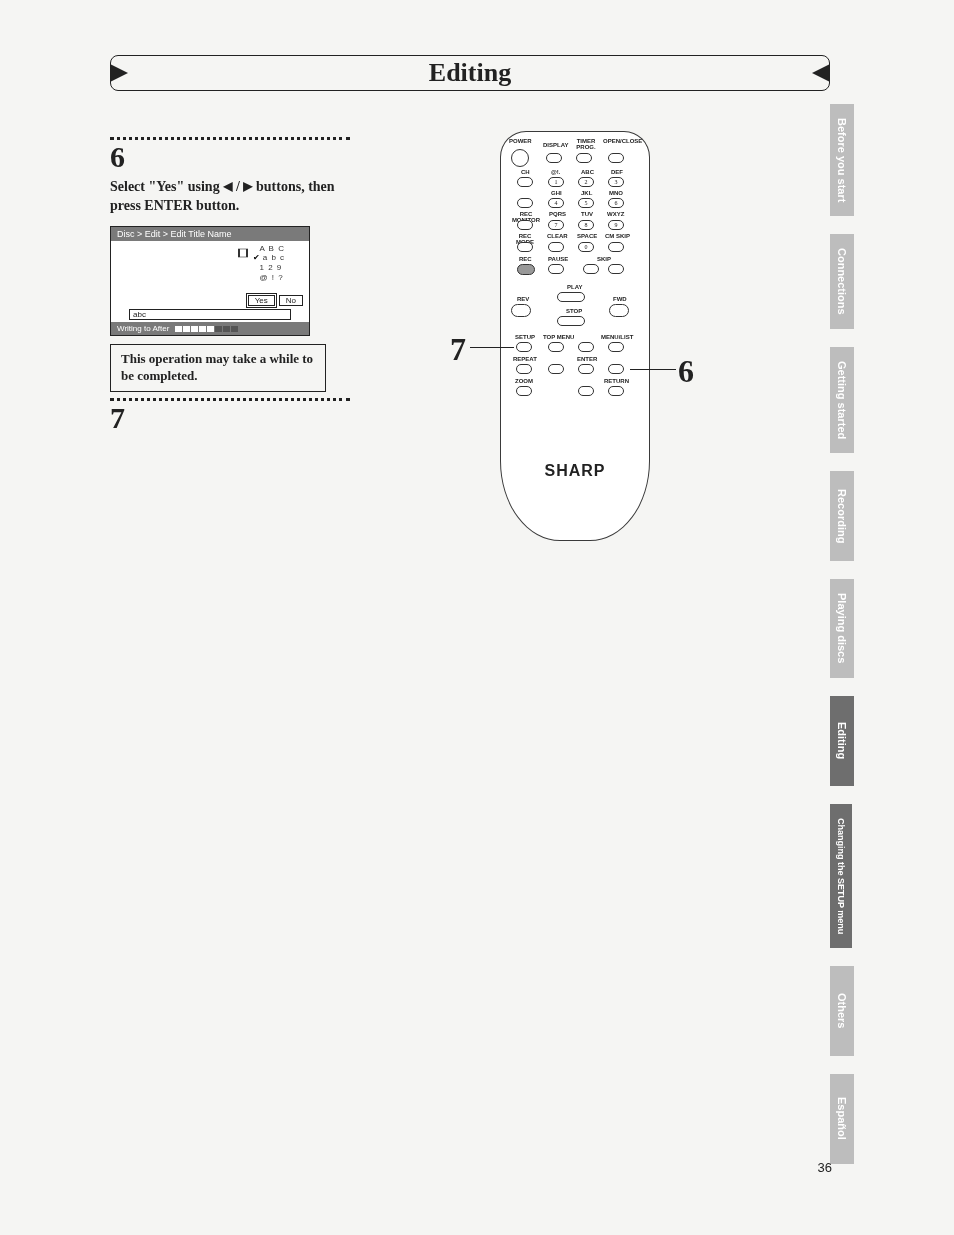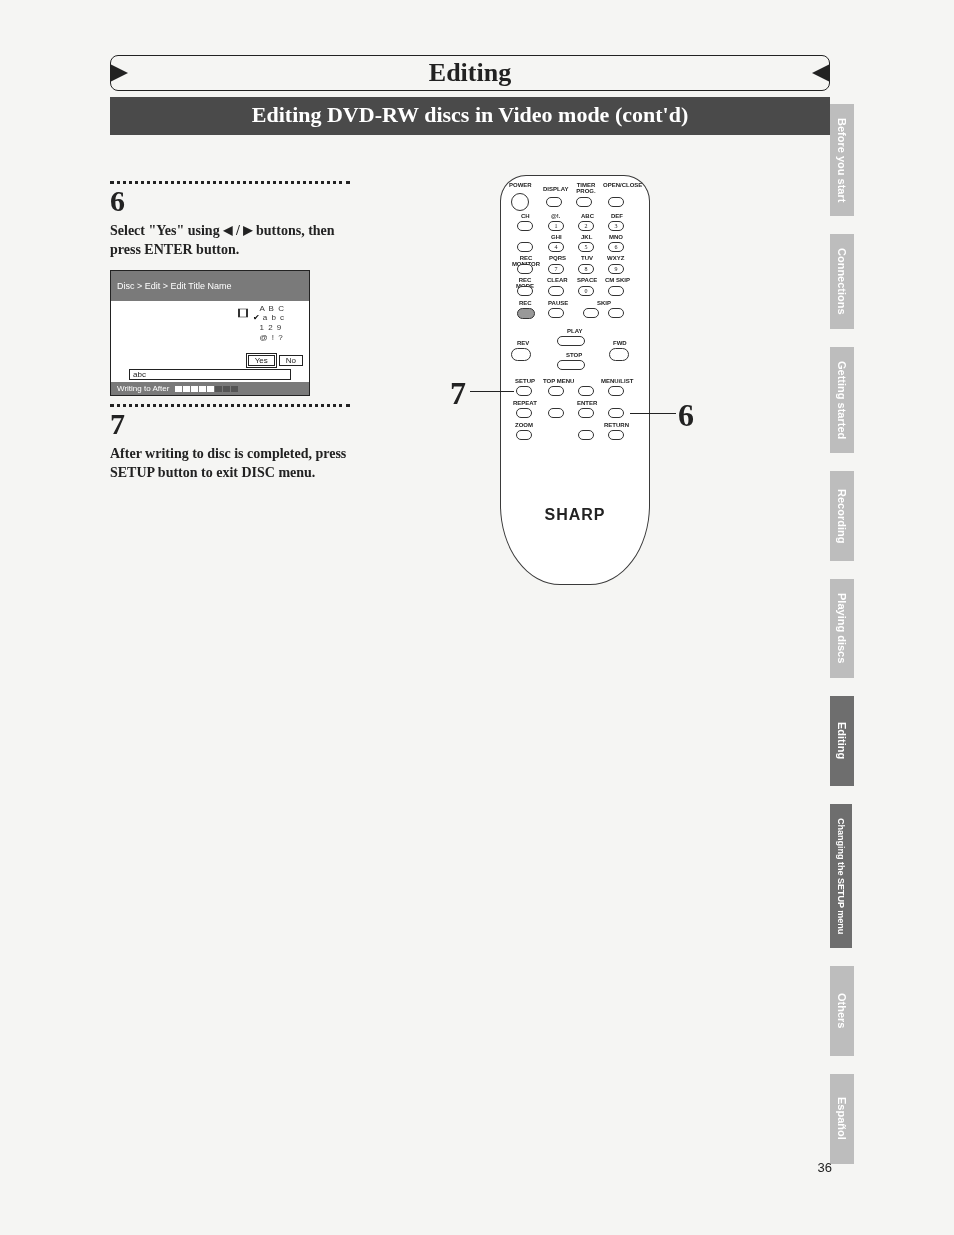--- a/index.html
+++ b/index.html
@@ -65,21 +65,21 @@
   
   .tv {
     width: 200px;
     border: 1px solid #222;
     margin: 10px 0 8px;
     background: #fff;
     font-family: Arial, sans-serif;
   }
   .tv-hdr {
     background: #7a7a7a; color: #fff;
-    font-size: 9px; padding: 10px 6px;
+    font-size: 9px; padding: 2px 6px;
   }
   .tv-body { display: flex; height: 52px; }
   .tv-left { flex: 1; padding: 3px 5px; text-align: right; }
   .tv-left svg { width: 10px; height: 10px; }
   .tv-right {
     width: 56px;
     padding: 3px 0 0 0;
     font-size: 8px;
     line-height: 1.2;
     letter-spacing: 1px;
@@ -179,21 +179,20 @@
   }
 </style>
 </head>
 <body>
 
 <div class="page">
 
   <div class="title-frame">
     <div class="title-text">Editing</div>
   </div>
-  <div class="subtitle-bar">Editing DVD-RW discs in Video mode (cont'd)</div>
 
   <div class="body-cols">
     <div class="left-col">
 
       <div class="dotted"></div>
       <div class="step-num">6</div>
       <p class="instr">
         <span>Select "Yes" using </span><span class="tri">◀</span><span> / </span><span class="tri">▶</span><span> buttons, then press ENTER button.</span>
       </p>
 
@@ -229,24 +228,24 @@
               <span></span>
               <span></span>
               <span></span>
               <span class="empty"></span>
               <span class="empty"></span>
               <span class="empty"></span>
           </span>
         </div>
       </div>
 
+      <div class="note">This operation may take a while to be completed.</div>
 
       <div class="dotted"></div>
       <div class="step-num">7</div>
-      <p class="instr">After writing to disc is completed, press SETUP button to exit DISC menu.</p>
 
     </div>
 
     <div class="right-col">
       <div class="remote-wrap">
         <div class="remote-body">
 
           <span class="rlabel" style="left:8px; top:6px;">POWER</span>
           <span class="rlabel" style="left:42px; top:10px;">DISPLAY</span>
           <span class="rlabel" style="left:73px; top:6px; width:24px;">TIMER PROG.</span>

